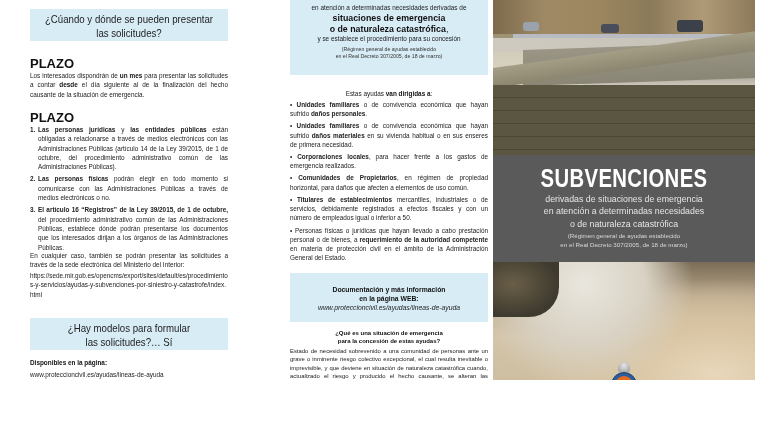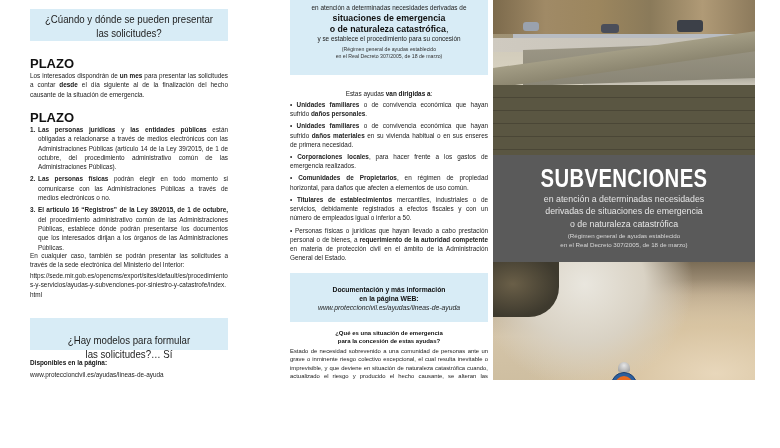--- a/index.html
+++ b/index.html
@@ -94,21 +94,21 @@
     </li>
     <li>
       <span class="num">3.</span>
       <b>El artículo 16 “Registros” de la Ley 39/2015, de 1 de octubre,</b><span> del procedimiento administrativo común de las Administraciones Públicas, establece dónde podrán presentarse los documentos que los interesados dirijan a los órganos de las Administraciones Públicas.</span>
     </li>
   </ol>
 
   <div class="para" style="left:30px; top:251px; width:198px;">En cualquier caso, también se podrán presentar las solicitudes a través de la sede electrónica del Ministerio del Interior:</div>
   <div class="para" style="left:30px; top:271px; width:198px; text-align:left; word-break:break-all;">https://sede.mir.gob.es/opencms/export/sites/default/es/procedimientos-y-servicios/ayudas-y-subvenciones-por-siniestro-y-catastrofe/index.html</div>
 
-  <div class="blue-box" style="left:30px; top:318px; width:198px; height:32px; padding-top:15px;">
+  <div class="blue-box" style="left:30px; top:318px; width:198px; height:32px; padding-top:3px;">
     <div class="box-title">¿Hay modelos para formular</div>
     <div class="box-title">las solicitudes?…  Sí</div>
   </div>
 
   <div class="para" style="left:30px; top:358px; width:198px;"><b>Disponibles en la página:</b></div>
   <div class="para" style="left:30px; top:370px; width:198px; text-align:left;">www.proteccioncivil.es/ayudas/lineas-de-ayuda</div>
 
   <div class="para" style="left:30px; top:390px; width:198px;">
     <b>Página</b><span> en la que se podrá obtener documentación e </span><b>información detallada sobre</b><span>:</span>
   </div>
@@ -179,22 +179,22 @@
     <div class="wall2-cap"></div>
     <div class="wall2" style="top:85px;"></div>
     <div class="flood"></div>
     <div class="rock-left"></div>
     <div class="bottom-wall"></div>
   </div>
 
   <div class="banner">
     <div class="banner-title">SUBVENCIONES</div>
     <div class="banner-sub">
+      <div>derivadas de situaciones de emergencia</div>
       <div>en atención a determinadas necesidades</div>
-      <div>derivadas de situaciones de emergencia</div>
       <div>o de naturaleza catastrófica</div>
     </div>
     <div class="banner-note">
       <div>(Régimen general de ayudas establecido</div>
       <div>en el Real Decreto 307/2005, de 18 de marzo)</div>
     </div>
   </div>
 
   <div class="logo" style="left:110px; top:362px;">
     <div class="crown"></div>

